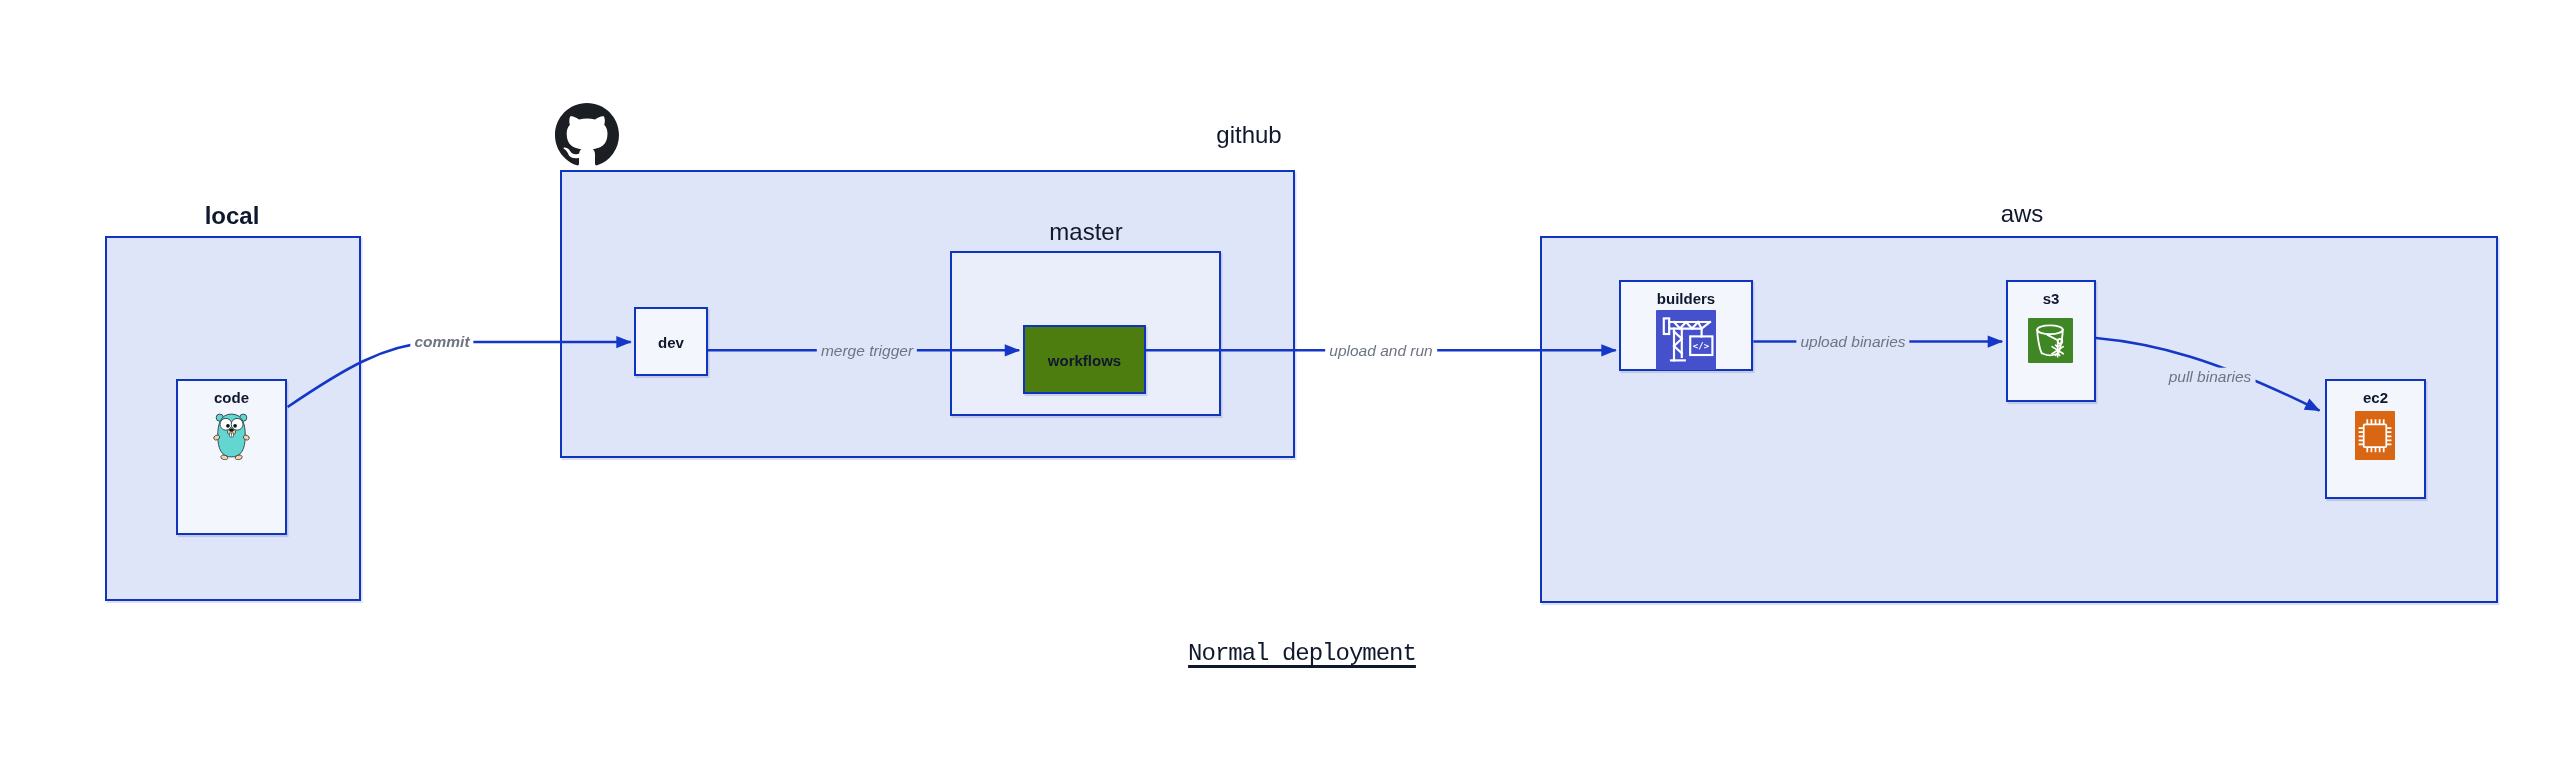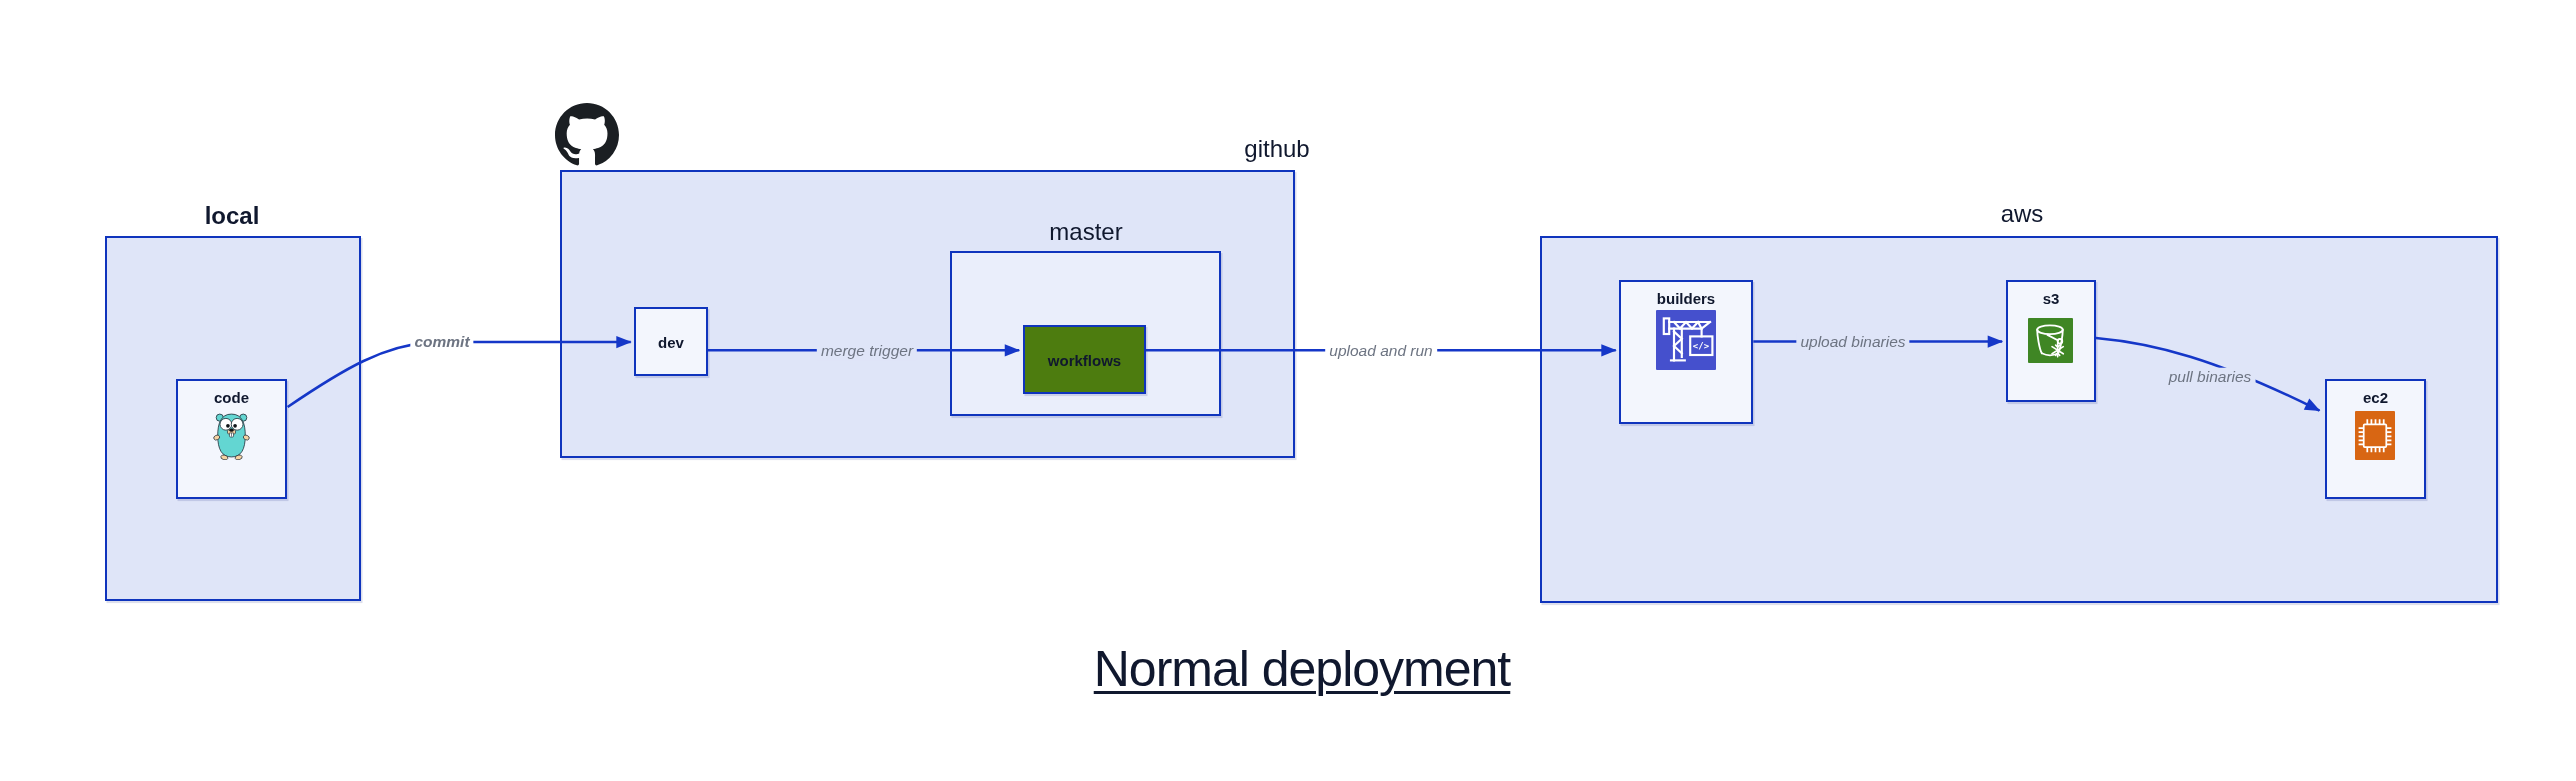--- a/index.html
+++ b/index.html
@@ -32,62 +32,63 @@
     position:absolute;transform:translate(-50%,-50%);
     font-size:15.5px;font-style:italic;color:var(--label_gray);
     white-space:nowrap;padding:0 4.1px;line-height:1.2;
   }
   .bg-white{background:#ffffff;}
   .bg-outer{background:var(--fill_outer);}
   .icon{position:absolute;}
   .icon-tile{border-radius:1px;}
   .title{
     position:absolute;transform:translateX(-50%);
-    font-size:50px;color:var(--text_dark);letter-spacing:-1px;
+    font-size:24px;color:var(--text_dark);letter-spacing:-1px;
     text-decoration:underline;text-underline-offset:5.2px;text-decoration-thickness:3.1px;
     white-space:nowrap;
+    font-family:Liberation Mono, monospace;
   }
   svg.edges{position:absolute;inset:0;width:100%;height:100%;pointer-events:none;}
   svg.edges path.edge{stroke:var(--arrow);stroke-width:5;fill:none;}
   svg.edges .head{fill:var(--arrow);}
 </style>
 </head>
 <body>
 
 <div class="canvas">
 
   <div class="box fill-outer" style="left:105px;top:236px;width:256px;height:365px;"></div>
   <div class="box fill-outer" style="left:560px;top:170px;width:735px;height:288px;"></div>
   <div class="box fill-mid" style="left:950px;top:251px;width:271px;height:165px;"></div>
   <div class="box fill-outer" style="left:1540px;top:236px;width:958px;height:367px;"></div>
 
   <div class="container-label" style="left:232px;top:202px;font-weight:bold;">local</div>
-  <div class="container-label" style="left:1249px;top:135px;margin-left:28px;">github</div>
+  <div class="container-label" style="left:1249px;top:121px;">github</div>
   <div class="container-label" style="left:1086px;top:218px;">master</div>
   <div class="container-label" style="left:2022px;top:200px;">aws</div>
 
   <div class="icon" style="left:555px;top:103px;width:64px;height:64px;">
     <svg width="64" height="64" viewBox="0 0 16 16" aria-hidden="true">
       <path fill="#1b1f23" d="M8 0C3.58 0 0 3.58 0 8c0 3.54 2.29 6.53 5.47 7.59.4.07.55-.17.55-.38 0-.19-.01-.82-.01-1.49-2.01.37-2.53-.49-2.69-.94-.09-.23-.48-.94-.82-1.13-.28-.15-.68-.52-.01-.53.63-.01 1.08.58 1.23.82.72 1.21 1.87.87 2.33.66.07-.52.28-.87.51-1.07-1.78-.2-3.64-.89-3.64-3.95 0-.87.31-1.59.82-2.15-.08-.2-.36-1.02.08-2.12 0 0 .67-.21 2.2.82.64-.18 1.32-.27 2-.27s1.36.09 2 .27c1.53-1.04 2.2-.82 2.2-.82.44 1.1.16 1.92.08 2.12.51.56.82 1.27.82 2.15 0 3.07-1.87 3.75-3.65 3.95.29.25.54.73.54 1.48 0 1.07-.01 1.93-.01 2.2 0 .21.15.46.55.38A8.01 8.01 0 0 0 16 8c0-4.42-3.58-8-8-8z"></path>
     </svg>
   </div>
 
-  <div class="box fill-leaf" style="left:176px;top:379px;width:111px;height:120px;">
+  <div class="box fill-leaf" style="left:176px;top:379px;width:111px;height:156px;">
     <div class="node-label top">code</div>
   </div>
 
   <div class="box fill-leaf" style="left:634px;top:307px;width:74px;height:69px;padding-left:47px;">
     <div class="node-label center">dev</div>
   </div>
 
   <div class="box" style="left:1023px;top:325px;width:123px;height:69px;background:#4d7c0f;">
     <div class="node-label center">workflows</div>
   </div>
 
-  <div class="box fill-leaf" style="left:1619px;top:280px;width:134px;height:144px;">
+  <div class="box fill-leaf" style="left:1619px;top:280px;width:134px;height:91px;">
     <div class="node-label top">builders</div>
   </div>
 
   <div class="box fill-leaf" style="left:2006px;top:280px;width:90px;height:122px;">
     <div class="node-label top">s3</div>
   </div>
 
   <div class="box fill-leaf" style="left:2325px;top:379px;width:101px;height:120px;">
     <div class="node-label top">ec2</div>
   </div>

